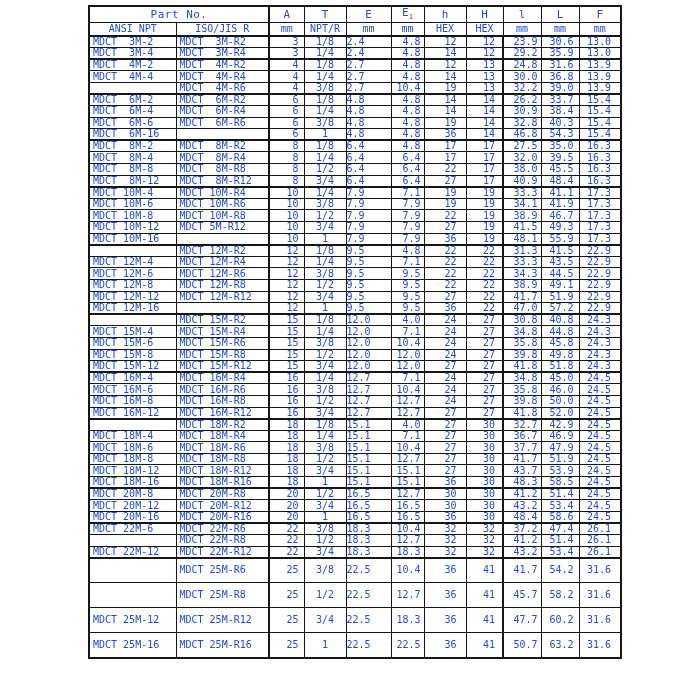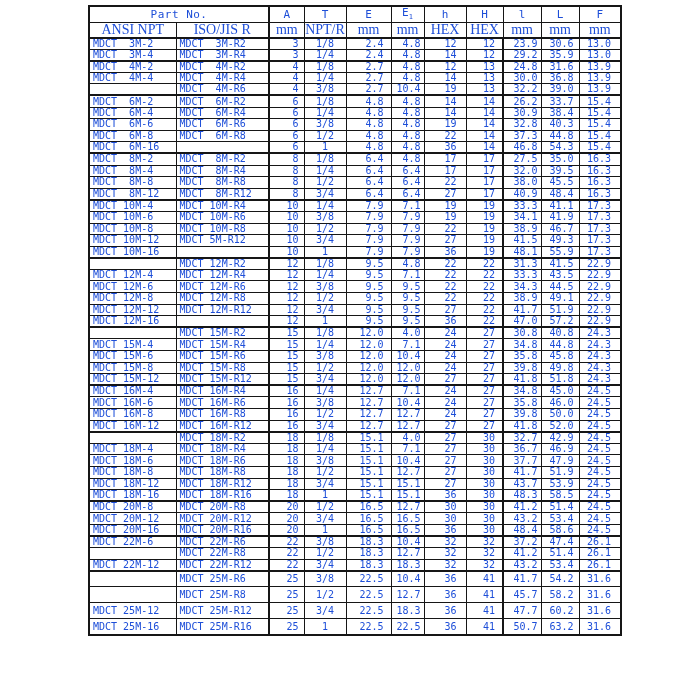--- a/index.html
+++ b/index.html
@@ -26,34 +26,34 @@
     font-size:10px;
     line-height:1;
     font-weight:normal;
     height:11.6px;
     overflow:hidden;
     white-space:nowrap;
   }
   thead{border-bottom:2px solid #161616;}
   thead th{font-size:11px;text-align:center;}
   tr.hr1 th{height:16px;}
-  tr.hr2 th{height:14px;font-size:14px;font-family:Liberation Serif, serif;}
+  tr.hr2 th{height:14px;font-size:10px;}
   th.th-part{letter-spacing:0.5px;}
   th.th-part,th.th-iso{border-right:2px solid #161616;}
   th.th-ansi{border-right:1.5px solid #161616;}
   sub{font-size:7px;line-height:1;}
   tbody{border-top:2px solid #161616;}
-  tbody.tall td{height:16px;}
+  tbody.tall td{height:25px;}
   
   .c0,.c1{white-space:pre;text-align:left;padding-left:3px;}
   .c1{border-right:2px solid #161616;}
   .c0{border-right:1.5px solid #161616;}
   .c2{text-align:right;padding-right:5px;}
   .c3{text-align:center;}
-  .c4{text-align:right;padding-right:7px;margin-left:41px;}
+  .c4{text-align:left;padding-right:7px;margin-left:41px;}
   .c5{text-align:right;padding-right:3px;}
   .c6{text-align:right;padding-right:9px;}
   .c7{text-align:right;padding-right:7px;border-right:2px solid #161616;}
   .c8{text-align:right;padding-right:3px;}
   .c9{text-align:right;padding-right:5px;}
   .c10{text-align:right;padding-right:9px;}
 </style>
 </head>
 <body>
 
@@ -202,33 +202,20 @@
           <td class="c3">3/8</td>
           <td class="c4">4.8</td>
           <td class="c5">4.8</td>
           <td class="c6">19</td>
           <td class="c7">14</td>
           <td class="c8">32.8</td>
           <td class="c9">40.3</td>
           <td class="c10">15.4</td>
         </tr>
         <tr>
-          <td class="c0">MDCT  6M-8</td>
-          <td class="c1">MDCT  6M-R8</td>
-          <td class="c2">6</td>
-          <td class="c3">1/2</td>
-          <td class="c4">4.8</td>
-          <td class="c5">4.8</td>
-          <td class="c6">22</td>
-          <td class="c7">14</td>
-          <td class="c8">37.3</td>
-          <td class="c9">44.8</td>
-          <td class="c10">15.4</td>
-        </tr>
-        <tr>
           <td class="c0">MDCT  6M-16</td>
           <td class="c1"></td>
           <td class="c2">6</td>
           <td class="c3">1</td>
           <td class="c4">4.8</td>
           <td class="c5">4.8</td>
           <td class="c6">36</td>
           <td class="c7">14</td>
           <td class="c8">46.8</td>
           <td class="c9">54.3</td>

